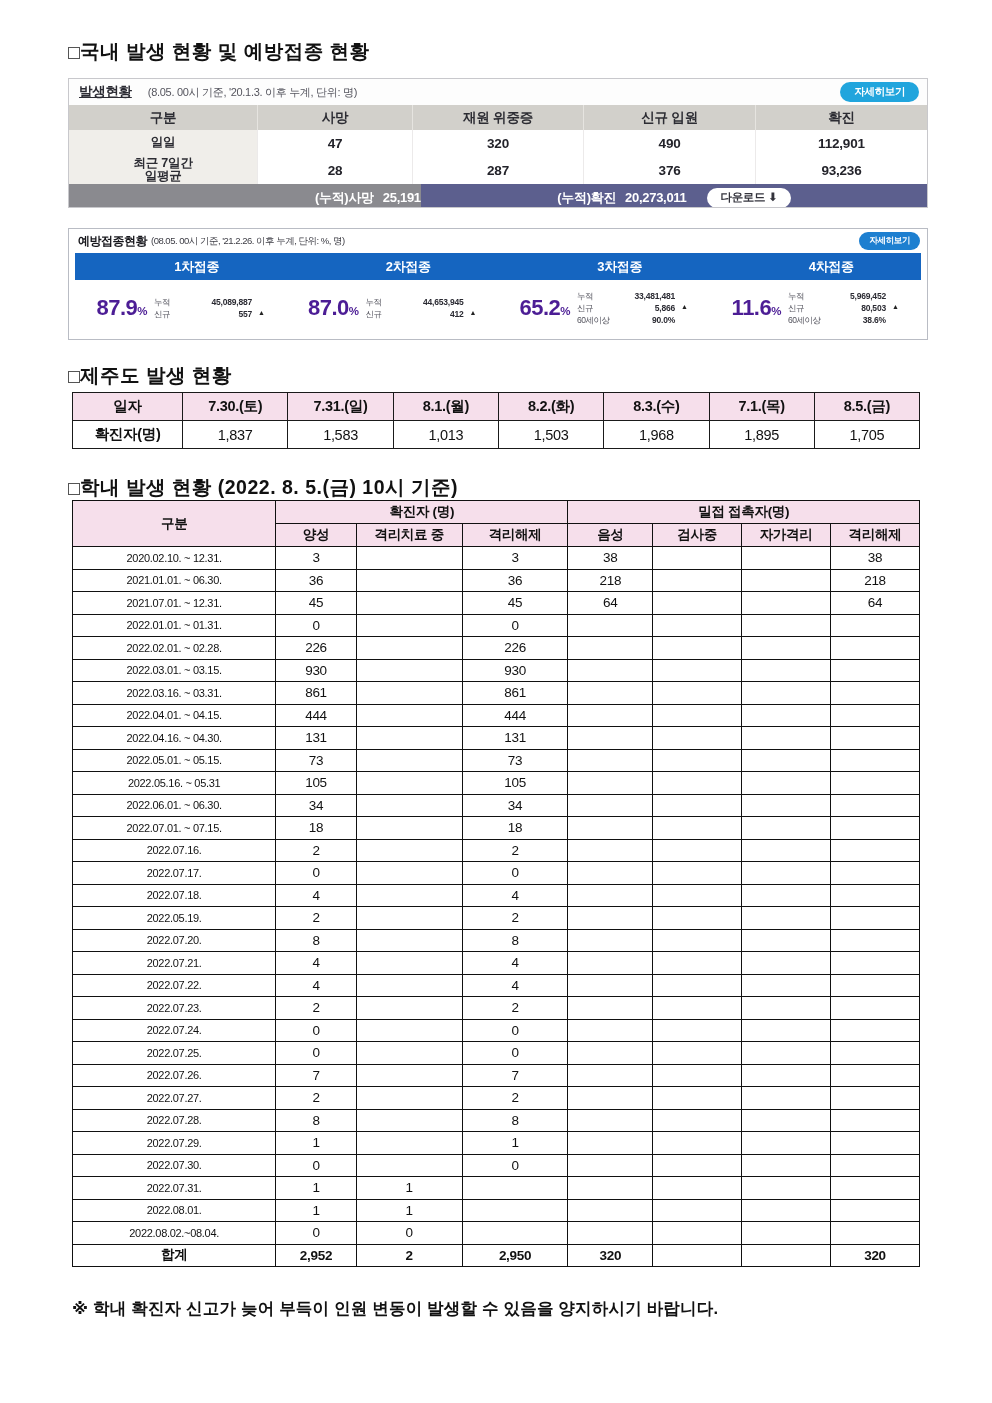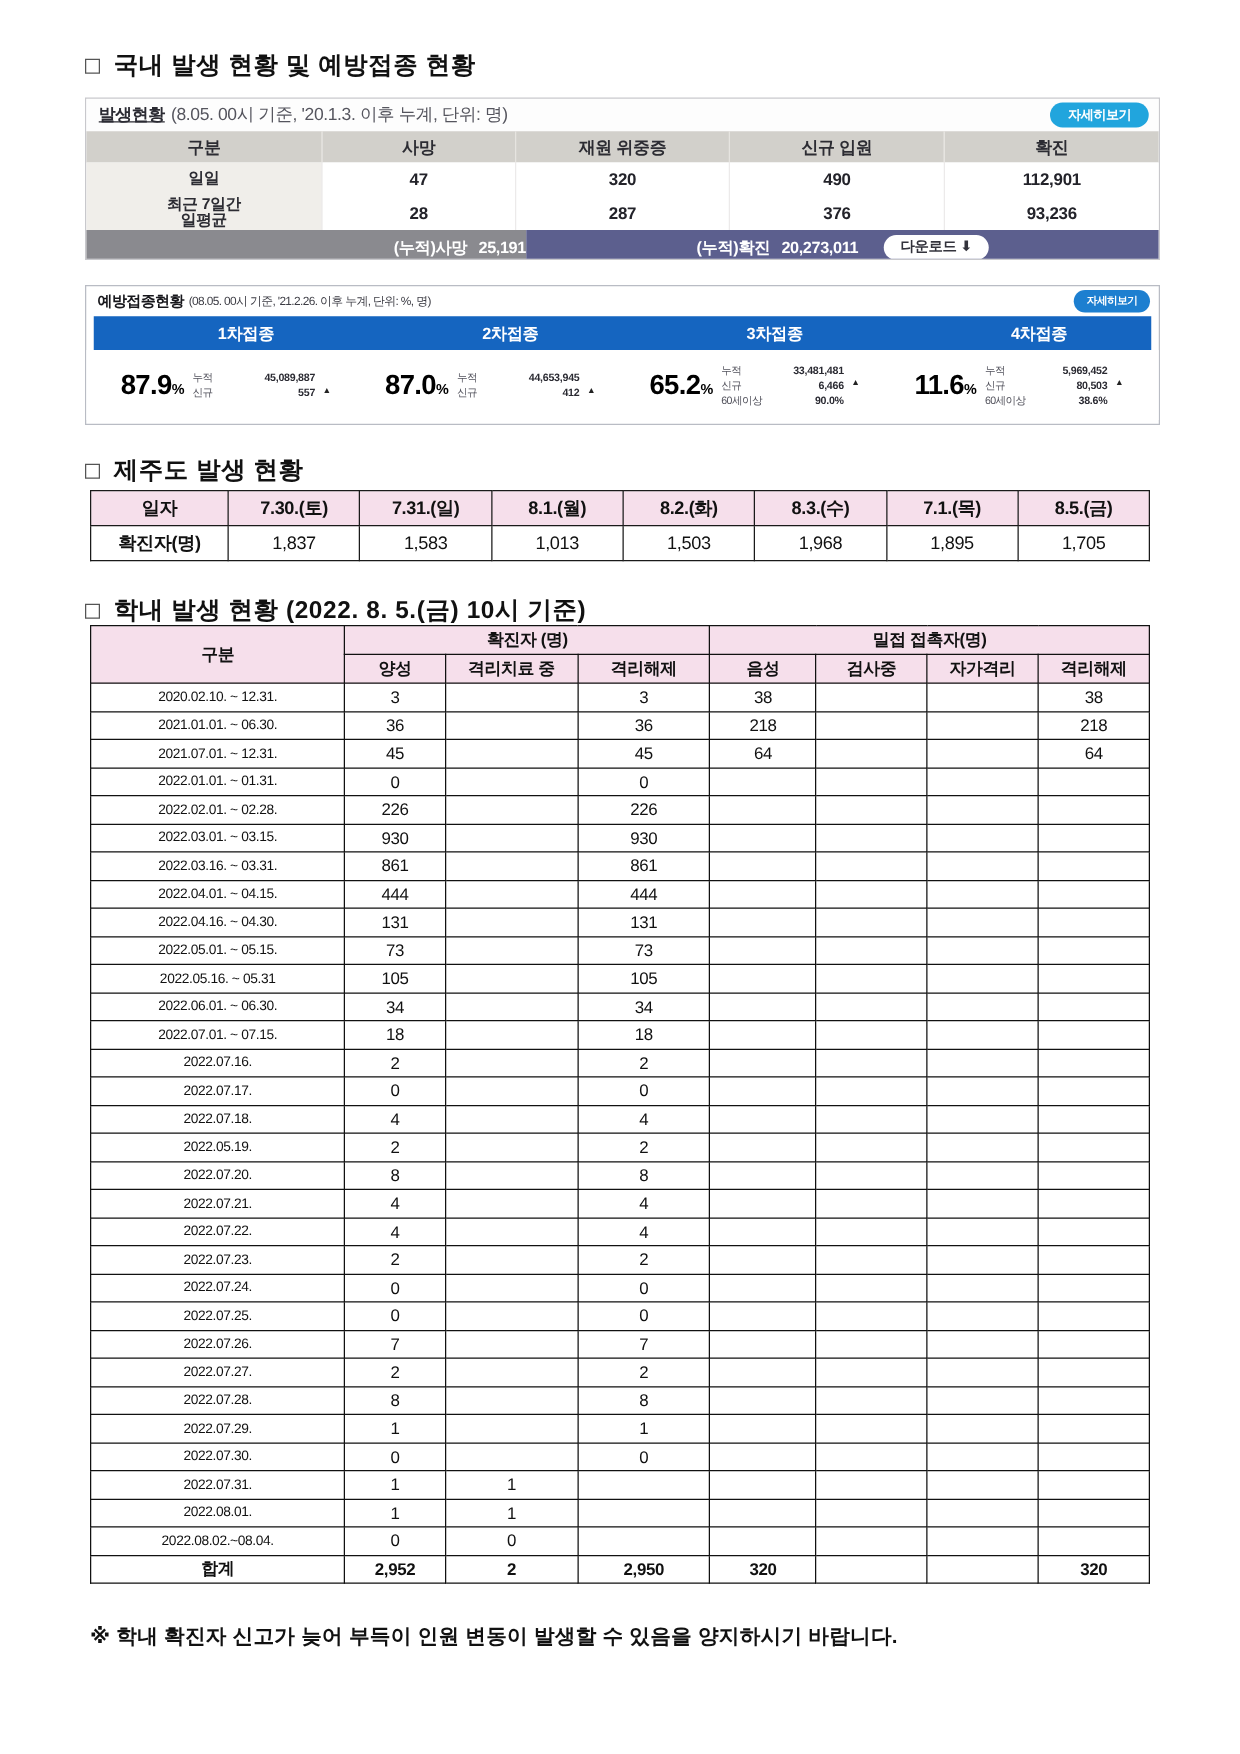--- a/index.html
+++ b/index.html
@@ -15,21 +15,20 @@
     margin: 0 auto;
     position: relative;
     background: #fff;
     padding: 0;
   }
 
   
   .heading {
     display: flex;
     align-items: center;
-    gap: 11px;
     font-size: 19.5px;
     font-weight: bold;
     color: #111;
     letter-spacing: 0.5px;
   }
   .heading .chk {
     display: inline-block;
     width: 12px; height: 12px;
     border: 1.4px solid #555;
     background: #fff;
@@ -56,21 +55,21 @@
     align-items: center;
     padding: 0 8px 0 10px;
     background: #fdfdfd;
   }
   .p1-title {
     font-size: 13.5px; font-weight: bold; color: #2b2b33;
     letter-spacing: -0.3px;
     text-decoration: underline;
   }
   .p1-sub {
-    font-size: 14px; color: #55555e; margin-left: 5px;
+    font-size: 11px; color: #55555e; margin-left: 16px;
     letter-spacing: -0.3px;
   }
   .p1-more {
     margin-left: auto;
     background: #21a5dd;
     color: #fff;
     font-size: 10.5px;
     font-weight: bold;
     border-radius: 10px;
     padding: 3px 14px;
@@ -175,21 +174,21 @@
   }
   .p2-body { display: flex; height: 56px; padding: 0 6px; background: #fff; }
   .p2-cell {
     flex: 1;
     display: flex;
     align-items: center;
     justify-content: center;
     gap: 7px;
   }
   .p2-pct {
-    font-size: 22px; font-weight: bold; color: #000000;
+    font-size: 22px; font-weight: bold; color: #4c1d95;
     letter-spacing: -0.5px;
     white-space: nowrap;
   }
   .p2-pct .u { font-size: 11.5px; font-weight: bold; }
   .p2-detail { font-size: 8.5px; color: #2a2a32; line-height: 1.45; }
   .p2-row { display: flex; gap: 6px; white-space: nowrap; }
   .p2-k { color: #52525c; width: 34px; display: inline-block; letter-spacing: -0.5px; }
   .p2-v { font-weight: bold; min-width: 58px; text-align: right; display: inline-block; letter-spacing: -0.2px; }
   .p2-up { color: #222; font-size: 7px; }
 
@@ -377,21 +376,21 @@
         <div class="p2-pct">
           <span>65.2</span><span class="u">%</span>
         </div>
         <div class="p2-detail">
           <div class="p2-row">
             <span class="p2-k">누적</span>
             <span class="p2-v">33,481,481</span>
           </div>
           <div class="p2-row">
             <span class="p2-k">신규</span>
-            <span class="p2-v">6,466</span>
+            <span class="p2-v">5,866</span>
               <span class="p2-up">▲</span>
           </div>
           <div class="p2-row">
             <span class="p2-k">60세이상</span>
             <span class="p2-v">90.0%</span>
           </div>
         </div>
       </div>
 
       <div class="p2-cell">

